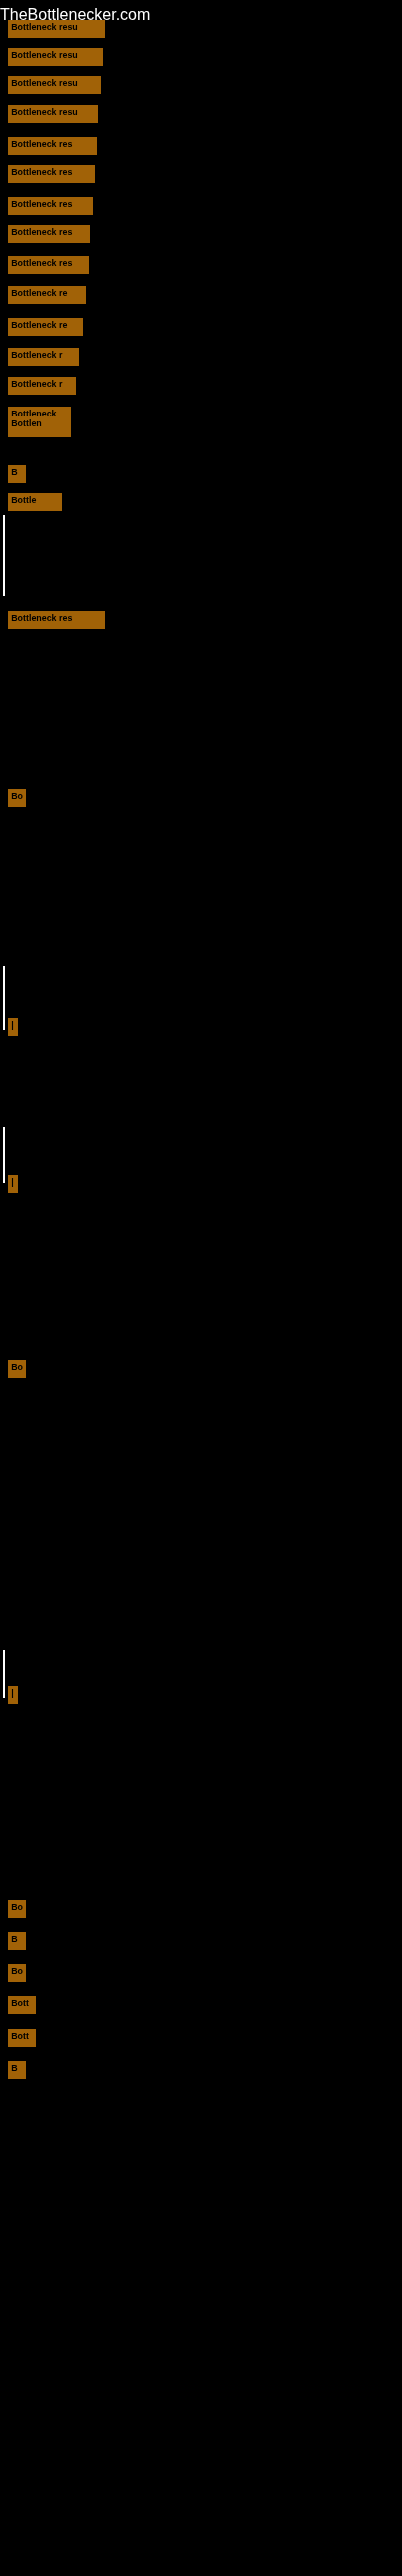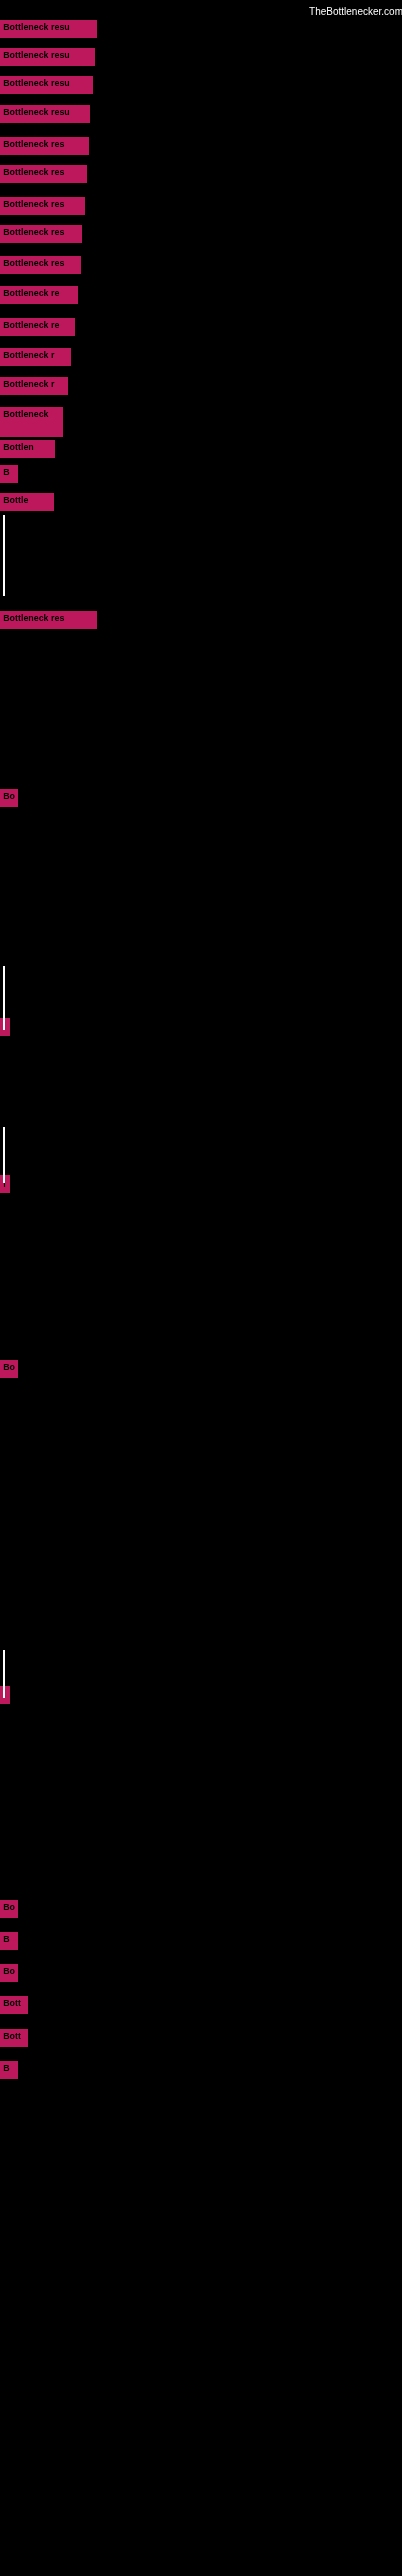--- a/index.html
+++ b/index.html
@@ -9,37 +9,38 @@
     }
     body {
       background-color: #000000;
       width: 403px;
       min-height: 2576px;
       font-family: Arial, sans-serif;
       position: relative;
     }
     .site-title {
       color: #ffffff;
-      font-size: 10px;
-      text-align: right;
+      font-size: 16px;
+      text-align: left;
       padding: 6.4px 0;
       position: absolute;
       top: 0;
       left: 0;
       right: 0;
     }
     .bottleneck-item {
       position: absolute;
-      background-color: #be185d;
+      background-color: #a16207;
       color: #000000;
       font-size: 8.9px;
       font-weight: bold;
       padding: 1.6px 3.2px;
       white-space: nowrap;
       overflow: hidden;
+      margin-left: 8px;
     }
     .vertical-line {
       position: absolute;
       width: 1.6px;
       background-color: #ffffff;
     }
   </style>
 </head>
 <body>
 
@@ -53,21 +54,21 @@
     <div class="bottleneck-item" style="top: 137px; left: 0px; width: 89px; height: 17.7px;">Bottleneck res</div>
     <div class="bottleneck-item" style="top: 165px; left: 0px; width: 87px; height: 17.7px;">Bottleneck res</div>
     <div class="bottleneck-item" style="top: 197px; left: 0px; width: 85px; height: 17.7px;">Bottleneck res</div>
     <div class="bottleneck-item" style="top: 225px; left: 0px; width: 82px; height: 17.7px;">Bottleneck res</div>
     <div class="bottleneck-item" style="top: 256px; left: 0px; width: 81px; height: 17.7px;">Bottleneck res</div>
     <div class="bottleneck-item" style="top: 286px; left: 0px; width: 78px; height: 17.7px;">Bottleneck re</div>
     <div class="bottleneck-item" style="top: 318px; left: 0px; width: 75px; height: 17.7px;">Bottleneck re</div>
     <div class="bottleneck-item" style="top: 348px; left: 0px; width: 71px; height: 17.7px;">Bottleneck r</div>
     <div class="bottleneck-item" style="top: 377px; left: 0px; width: 68px; height: 17.7px;">Bottleneck r</div>
     <div class="bottleneck-item" style="top: 407px; left: 0px; width: 63px; height: 30px;">Bottleneck</div>
-    <div class="bottleneck-item" style="top: 440px; left: 0px; width: 55px; height: 17.7px;">Bottlen</div>
+    <div class="bottleneck-item" style="top: 416px; left: 0px; width: 55px; height: 17.7px;">Bottlen</div>
     <div class="bottleneck-item" style="top: 465px; left: 0px; width: 17.7px; height: 17.7px;">B</div>
     <div class="bottleneck-item" style="top: 493px; left: 0px; width: 54px; height: 17.7px;">Bottle</div>
     <div class="bottleneck-item" style="top: 611px; left: 0px; width: 97px; height: 17.7px;">Bottleneck res</div>
     <div class="bottleneck-item" style="top: 789px; left: 0px; width: 17.7px; height: 17.7px;">Bo</div>
     <div class="bottleneck-item" style="top: 1018px; left: 0px; width: 9.7px; height: 17.7px;">|</div>
     <div class="bottleneck-item" style="top: 1175px; left: 0px; width: 9.7px; height: 17.7px;">|</div>
     <div class="bottleneck-item" style="top: 1360px; left: 0px; width: 17.7px; height: 17.7px;">Bo</div>
     <div class="bottleneck-item" style="top: 1686px; left: 0px; width: 9.7px; height: 17.7px;">|</div>
     <div class="bottleneck-item" style="top: 1900px; left: 0px; width: 17.7px; height: 17.7px;">Bo</div>
     <div class="bottleneck-item" style="top: 1932px; left: 0px; width: 17.7px; height: 17.7px;">B</div>

